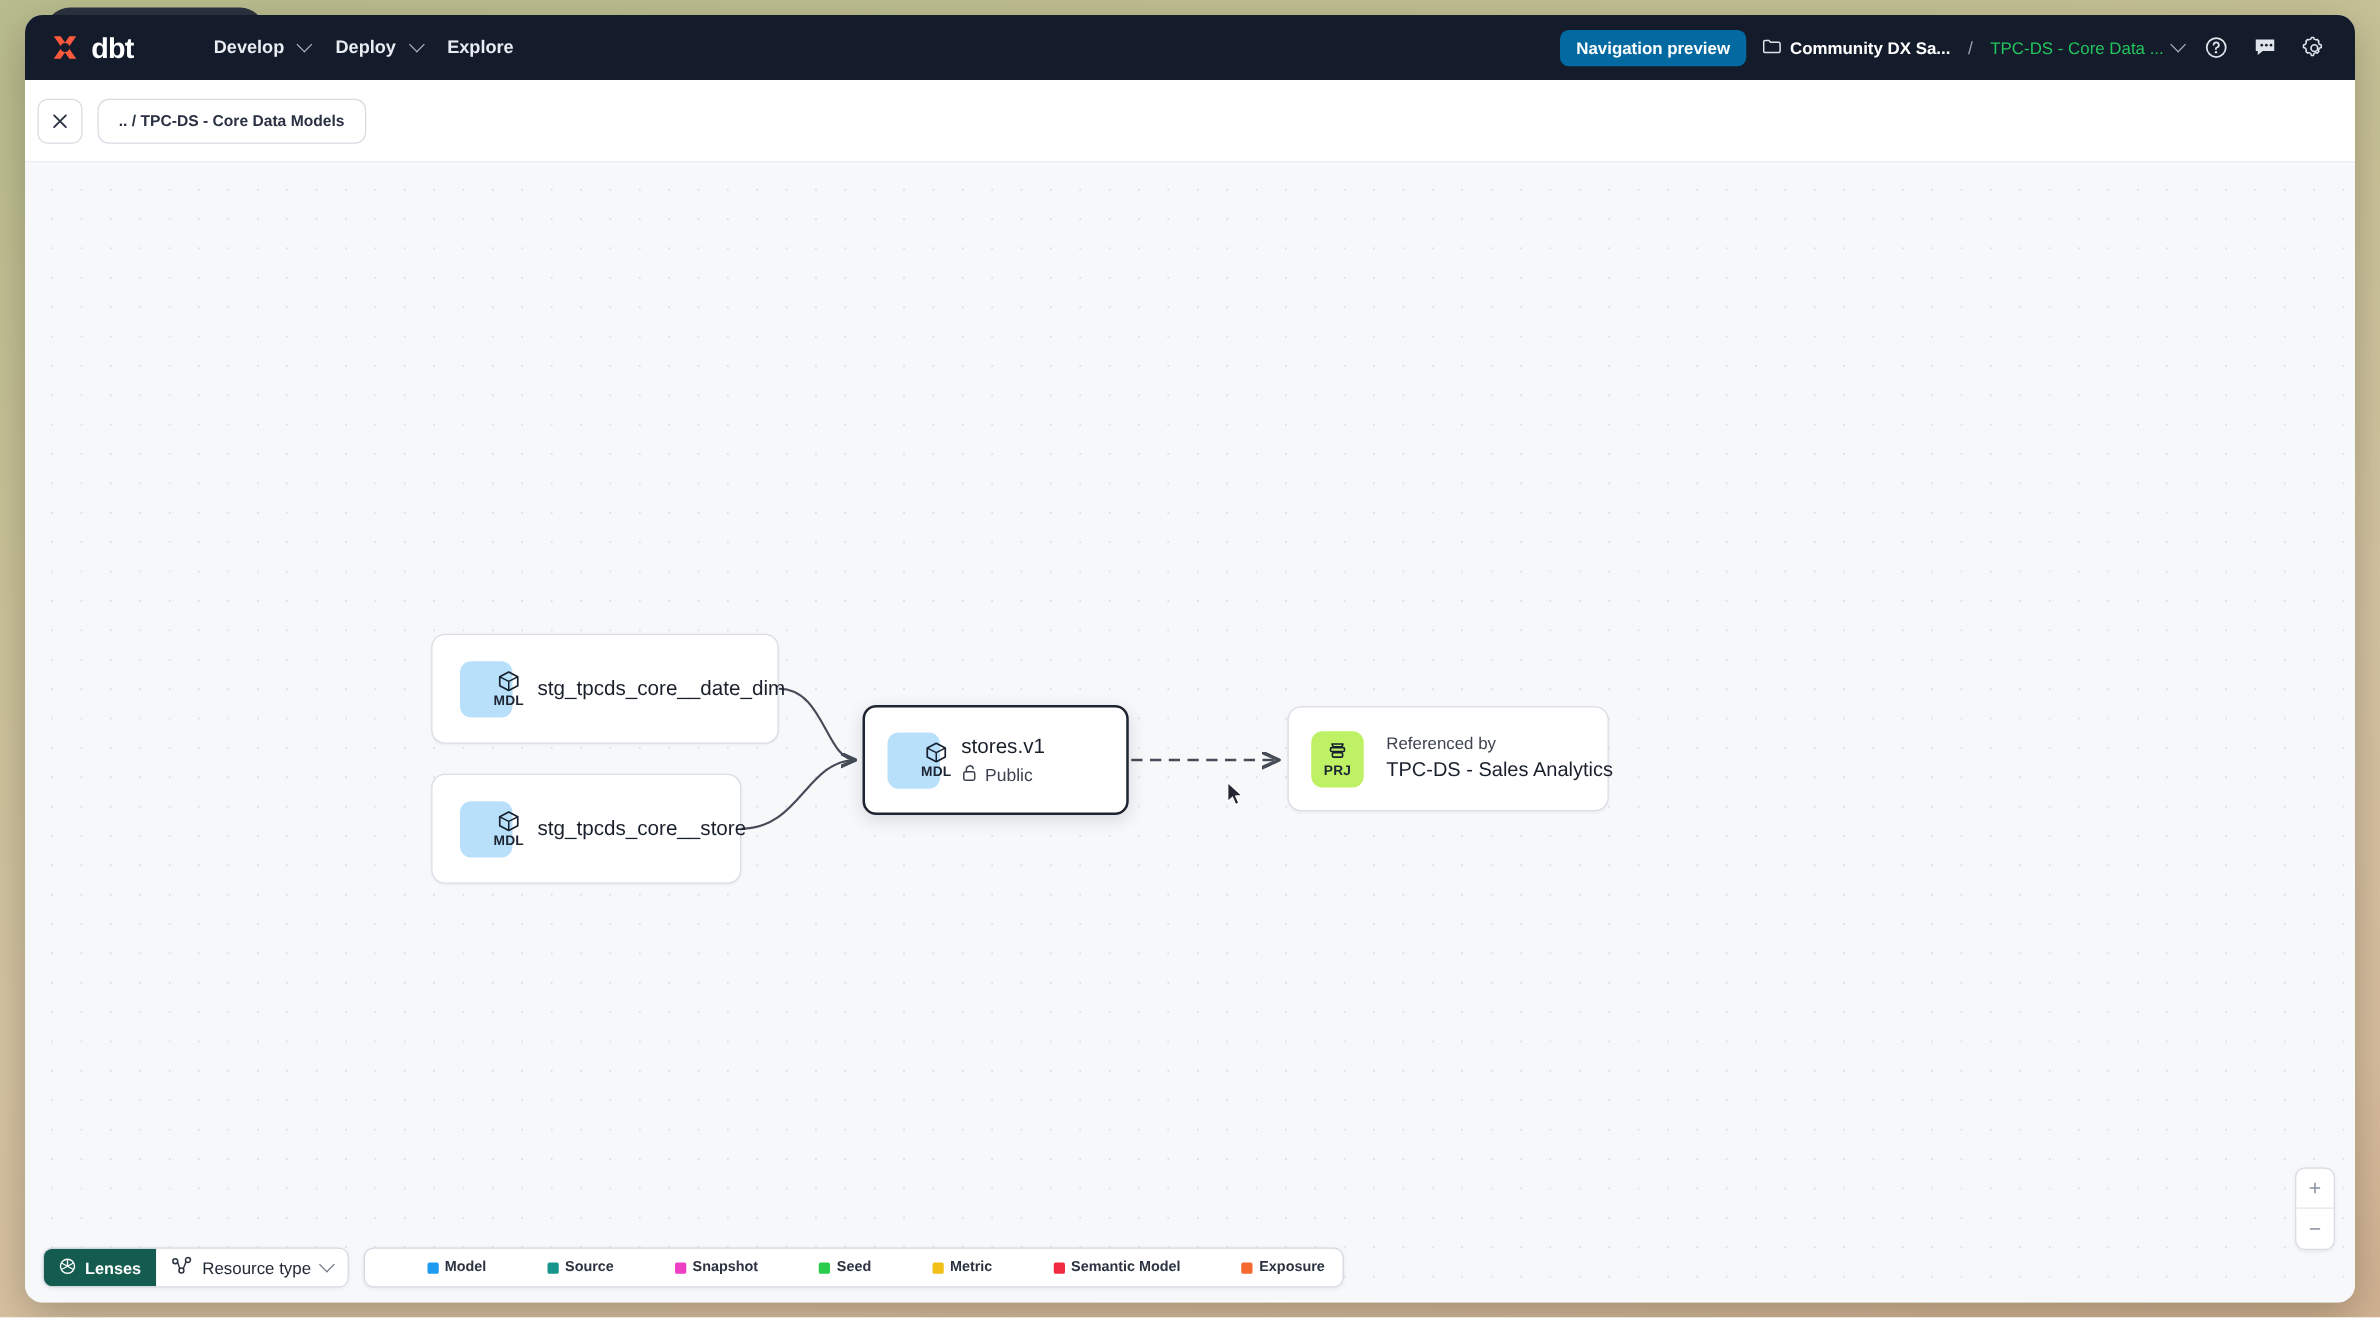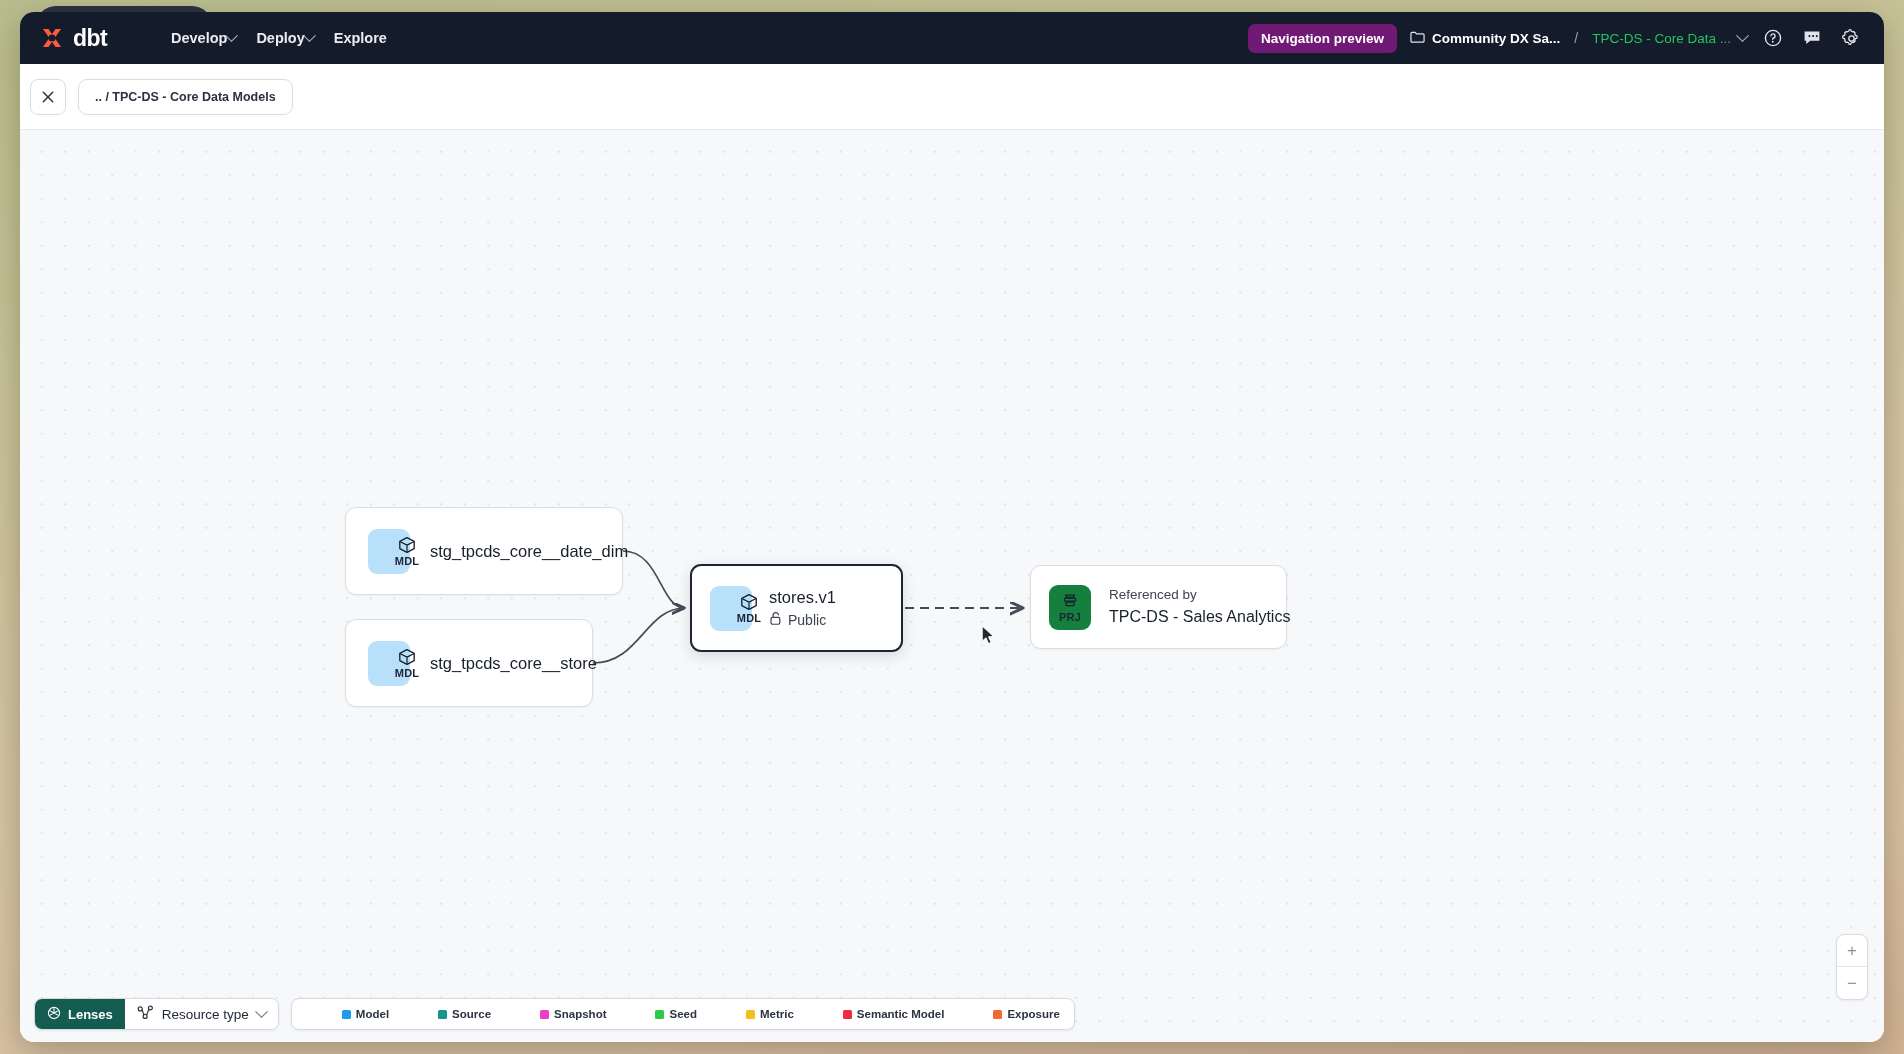--- a/index.html
+++ b/index.html
@@ -81,21 +81,21 @@
     color: #ffffff;
     font-size: 23px;
     font-weight: bold;
     letter-spacing: -0.6px;
     line-height: 1;
   }
 
   .nav-item {
     display: flex;
     align-items: center;
-    gap: 0;
+    gap: 12px;
     color: #e9ecf2;
     font-size: 14.5px;
     font-weight: bold;
     padding: 6px 10px;
     border-radius: 6px;
     cursor: pointer;
     white-space: nowrap;
   }
   .chev {
     width: 9px; height: 9px;
@@ -104,21 +104,21 @@
     transform: rotate(45deg) translate(-2px,-2px);
   }
 
   #topbar-right {
     margin-left: auto;
     display: flex;
     align-items: center;
     gap: 13px;
   }
   #nav-preview-badge {
-    background: #701a75;
+    background: #0369a1;
     color: #ffffff;
     font-size: 13.5px;
     font-weight: bold;
     padding: 7px 13px;
     border-radius: 7px;
     cursor: pointer;
     white-space: nowrap;
   }
   .crumb {
     display: flex;
@@ -248,21 +248,21 @@
     width: 42px; height: 45px;
     border-radius: 9px;
     display: flex;
     flex-direction: column;
     align-items: center;
     justify-content: center;
     gap: 1px;
     flex: 0 0 42px;
   }
   .badge-mdl { background: #b9e0fb; padding-left: 36px; }
-  .badge-prj { background: #15803d; }
+  .badge-prj { background: #bef264; }
   .badge-label {
     font-size: 11px;
     font-weight: bold;
     color: #1d2533;
     letter-spacing: .2px;
     line-height: 1;
   }
   .node-title {
     font-size: 16.5px;
     color: #19202c;

